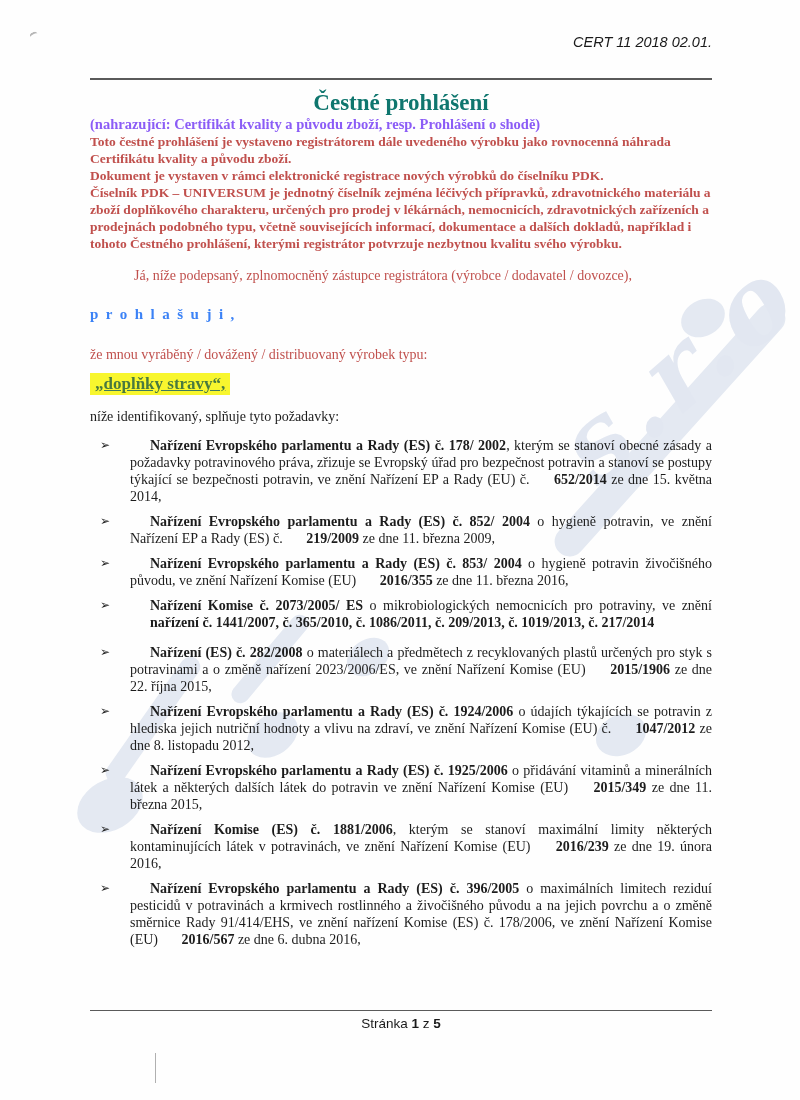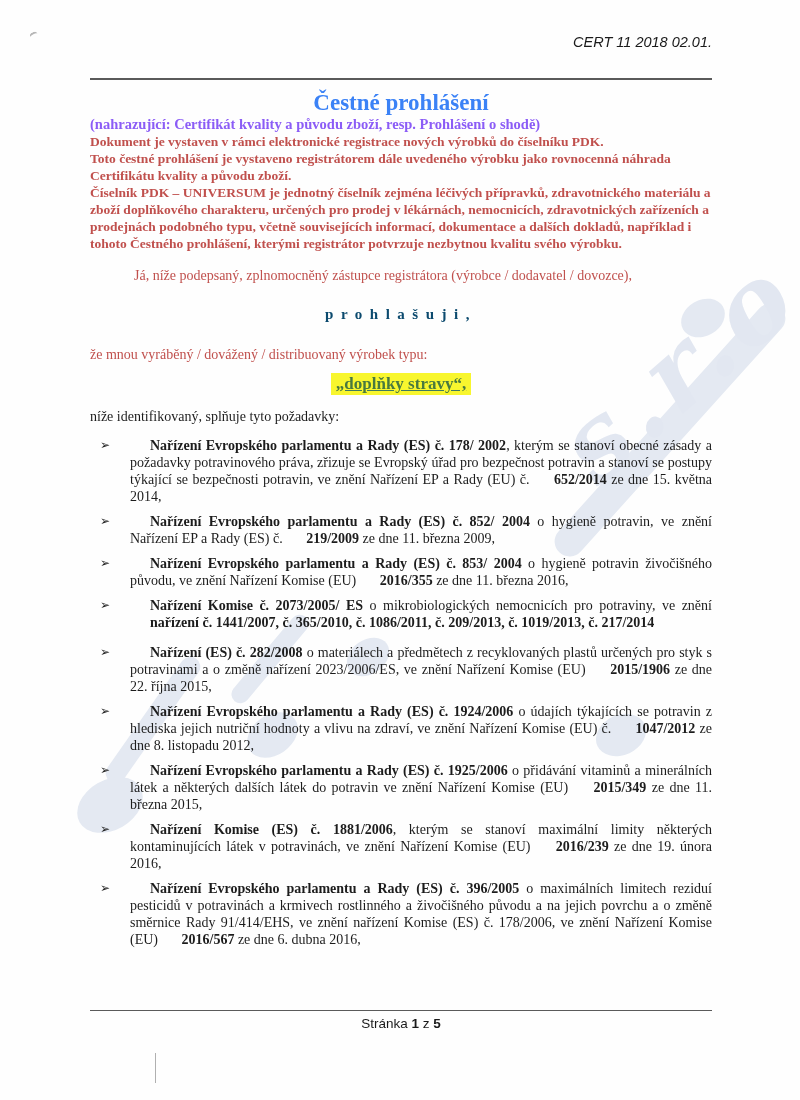--- a/index.html
+++ b/index.html
@@ -38,45 +38,45 @@
   
   .content{position:relative;z-index:1;padding:0 88px 0 90px;}
   .doc-header{
     margin-top:34px;text-align:right;
     font-family:"Liberation Sans", sans-serif;
     font-style:italic;font-size:14.5px;color:#1a1a1a;
   }
   .top-rule{margin-top:28px;border:none;border-top:2px solid #5a5a5a;height:0;}
   .doc-title{
     margin:10px 0 0 0;text-align:center;
-    font-size:23px;font-weight:bold;color:#3b82f6;
+    font-size:23px;font-weight:bold;color:#0f766e;
   }
   .doc-subtitle{
     margin-top:0;text-align:left;
     font-size:14.5px;font-weight:bold;color:#8b5cf6;
   }
   .preamble-heading{
     margin:30px 0 2px 0;
     font-size:17px;font-weight:bold;color:#c0504d;
   }
   .preamble p{
     margin:0;font-size:13.5px;font-weight:bold;color:#c0504d;line-height:17px;
   }
   .decl-intro{
     margin:16px 0 0 0;padding-left:44px;
     font-size:14px;color:#c0504d;
   }
   .decl-verb{
-    margin:22px 0 0 0;text-align:center;
-    font-size:15px;font-weight:bold;color:#0c4a6e;letter-spacing:0.5em;
+    margin:22px 0 0 0;
+    font-size:15px;font-weight:bold;color:#3b82f6;letter-spacing:0.5em;
   }
   .decl-product-line{
     margin:24px 0 0 0;font-size:14px;color:#c0504d;
   }
-  .highlight-row{margin-top:10px;text-align:center;font-family:Liberation Serif, serif;}
+  .highlight-row{margin-top:10px;text-align:left;font-family:Liberation Serif, serif;}
   .highlight{
     display:inline-block;padding:1px 5px;
     background:#f8f62e;
     color:#49793f;font-size:17px;font-weight:bold;
     text-decoration:underline;text-decoration-color:#3f7a62;
   }
   .decl-following{margin:14px 0 0 0;font-size:14px;color:#1c1c1c;}
   
   .req-list{
     list-style:none;margin:12px 0 0 0;padding:0;
@@ -126,22 +126,22 @@
     <div class="doc-header">
       <span>CERT 11 2018 02.01.</span>
     </div>
 
     <hr class="top-rule">
 
     <h1 class="doc-title">Čestné prohlášení</h1>
     <div class="doc-subtitle">(nahrazující: Certifikát kvality a původu zboží, resp. Prohlášení o shodě)</div>
 
     <div class="preamble">
+      <p>Toto čestné prohlášení je vystaveno registrátorem dále uvedeného výrobku jako rovnocenná náhrada Certifikátu kvality a původu zboží.</p>
       <p>Dokument je vystaven v rámci elektronické registrace nových výrobků do číselníku PDK.</p>
-      <p>Toto čestné prohlášení je vystaveno registrátorem dále uvedeného výrobku jako rovnocenná náhrada Certifikátu kvality a původu zboží.</p>
       <p>Číselník PDK – UNIVERSUM je jednotný číselník zejména léčivých přípravků, zdravotnického materiálu a zboží doplňkového charakteru, určených pro prodej v lékárnách, nemocnicích, zdravotnických zařízeních a prodejnách podobného typu, včetně souvisejících informací, dokumentace a dalších dokladů, například i tohoto Čestného prohlášení, kterými registrátor potvrzuje nezbytnou kvalitu svého výrobku.</p>
     </div>
 
     <p class="decl-intro">Já, níže podepsaný, zplnomocněný zástupce registrátora (výrobce / dodavatel / dovozce),</p>
 
     <p class="decl-verb">prohlašuji,</p>
 
     <p class="decl-product-line">že mnou vyráběný / dovážený / distribuovaný výrobek typu:</p>
 
     <div class="highlight-row">

